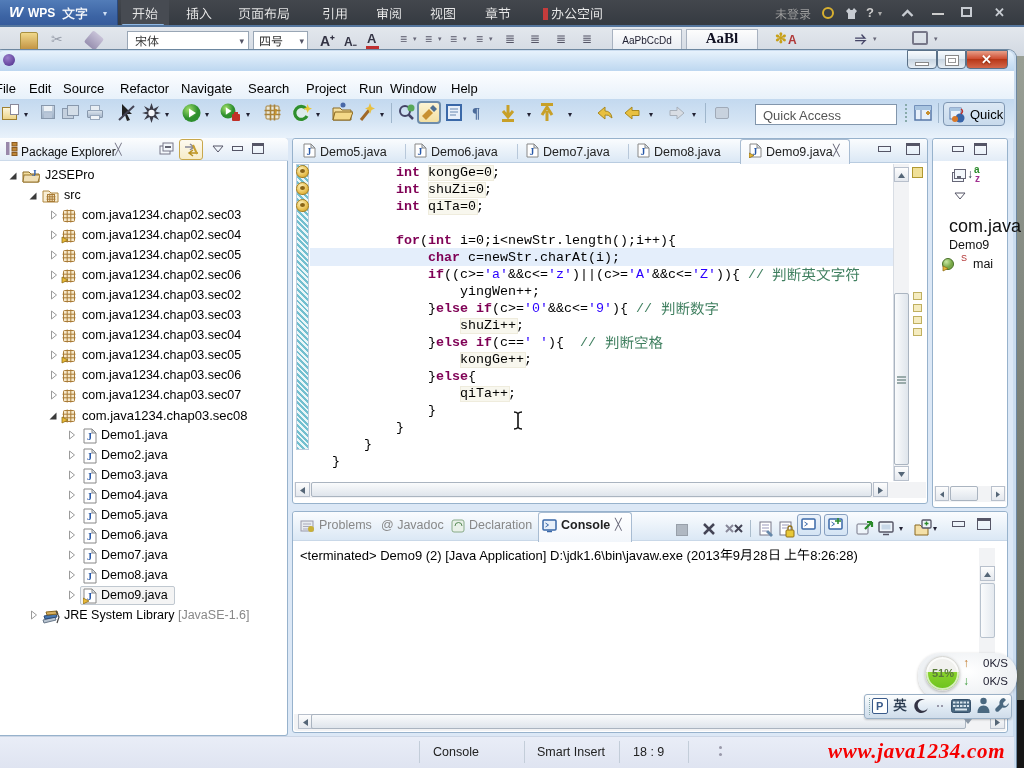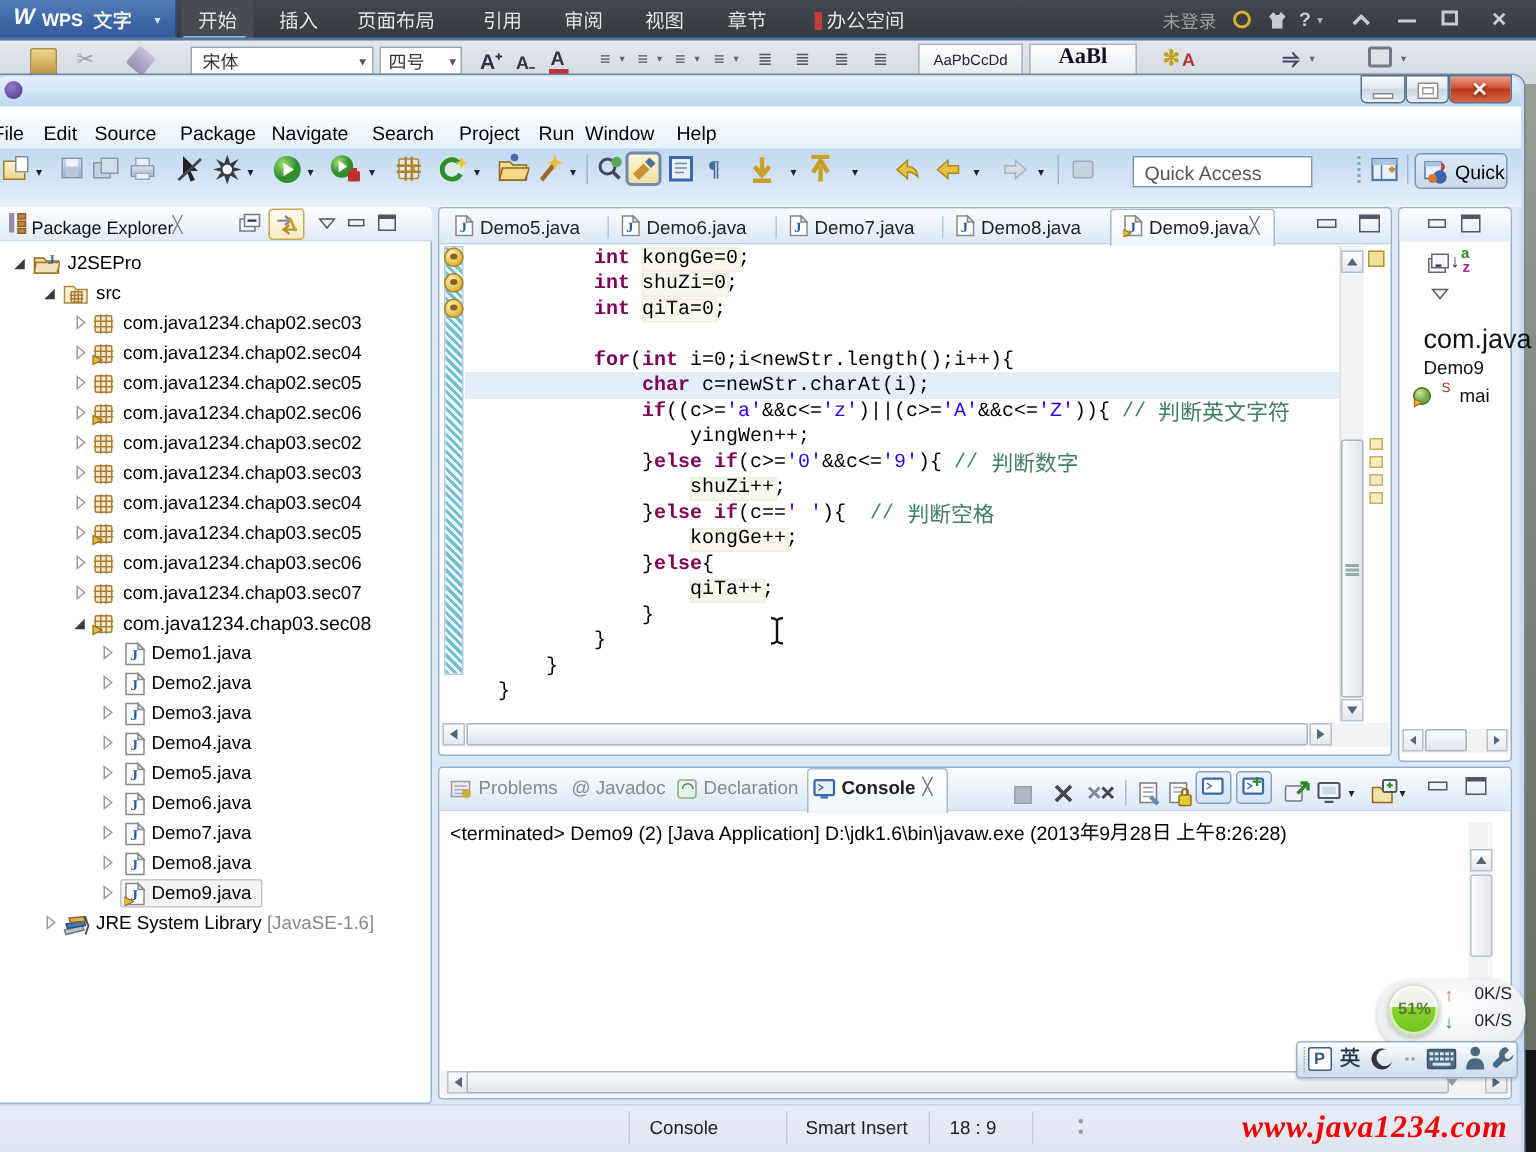--- a/index.html
+++ b/index.html
@@ -178,21 +178,21 @@
       <div class="ab" style="left:7px;top:4px;width:14px;height:11px;border:1px solid #888;background:#fff"></div>
       <div class="ab" style="left:10px;top:7px;width:8px;height:5px;border:1px solid #999"></div>
     </div>
     <div class="wbtn" style="left:966px;top:50px;width:42px;height:19px;background:linear-gradient(#e8a08a,#cf4f33 45%,#b83818 50%,#d4674a)">
       <span class="ab" style="left:14px;top:1px;font-size:13px;font-weight:bold;color:#fff;text-shadow:0 1px 2px #802000">✕</span>
     </div>
     <div class="ab" style="left:-3px;top:71px;width:1017px;height:28px;background:linear-gradient(#fdfeff,#e8f1fa)"></div>
     <span class="ab" style="left:-5px;top:81px;font-size:13px;color:#000">File</span>
     <span class="ab" style="left:29px;top:81px;font-size:13px;color:#000">Edit</span>
     <span class="ab" style="left:63px;top:81px;font-size:13px;color:#000">Source</span>
-    <span class="ab" style="left:120px;top:81px;font-size:13px;color:#000">Package</span>
+    <span class="ab" style="left:120px;top:81px;font-size:13px;color:#000">Refactor</span>
     <span class="ab" style="left:181px;top:81px;font-size:13px;color:#000">Navigate</span>
     <span class="ab" style="left:248px;top:81px;font-size:13px;color:#000">Search</span>
     <span class="ab" style="left:306px;top:81px;font-size:13px;color:#000">Project</span>
     <span class="ab" style="left:359px;top:81px;font-size:13px;color:#000">Run</span>
     <span class="ab" style="left:390px;top:81px;font-size:13px;color:#000">Window</span>
     <span class="ab" style="left:451px;top:81px;font-size:13px;color:#000">Help</span>
     <div class="ab" style="left:-3px;top:99px;width:1017px;height:39px;background:linear-gradient(#c3d9ef,#d4e4f4 55%,#e9f2fb)"></div>
     <div class="ab" style="left:2px;top:104px;width:20px;height:18px">
       <div class="ab" style="left:0;top:3px;width:15px;height:13px;background:linear-gradient(#fdf6da,#ecd48a);border:1px solid #a08030"></div>
       <div class="ab" style="left:8px;top:0;width:9px;height:11px;background:#fff;border:1px solid #889"></div>
@@ -304,21 +304,21 @@
       </svg></div>
     <span class="ab" style="left:649px;top:110px;font-size:8px;color:#223">▾</span>
     <div class="ab" style="left:668px;top:103px;width:18px;height:20px"><svg width="18" height="20">
         <path d="M16 10 L9 4 L9 7.5 L2 7.5 L2 12.5 L9 12.5 L9 16 Z" fill="#d8dde4" stroke="#a8b0ba"></path>
       </svg></div>
     <span class="ab" style="left:692px;top:110px;font-size:8px;color:#223">▾</span>
     <div class="ab" style="left:705px;top:103px;width:1px;height:20px;background:#9fb6cc"></div>
     <div class="ab" style="left:715px;top:105px;width:16px;height:16px">
       <div style="width:14px;height:12px;background:#c8d2de;border:1px solid #a0aab8;border-radius:2px;margin-top:2px"></div>
     </div>
-    <div class="ab" style="left:755px;top:104px;width:120px;height:21px;background:#fff;border:1px solid #8296ac">
+    <div class="ab" style="left:755px;top:104px;width:142px;height:21px;background:#fff;border:1px solid #8296ac">
       <span class="ab" style="left:7px;top:3px;font-size:13px;color:#555">Quick Access</span>
     </div>
     <div class="ab" style="left:905px;top:104px;width:2px;height:20px;background:repeating-linear-gradient(#8aa 0 2px,transparent 2px 4px)"></div>
     <div class="ab" style="left:914px;top:104px;width:19px;height:19px"><svg width="19" height="19">
         <rect x="1" y="2" width="16" height="14" fill="#e8f0fa" stroke="#5878a8" stroke-width="1.5"></rect>
         <rect x="1" y="2" width="16" height="4" fill="#a8c4e0"></rect>
         <line x1="7" y1="6" x2="7" y2="16" stroke="#5878a8"></line>
         <path d="M12 9 L16 9 M14 7 L14 11" stroke="#c89030" stroke-width="2"></path>
       </svg></div>
     <div class="ab" style="left:938px;top:103px;width:1px;height:20px;background:#9fb6cc"></div>

